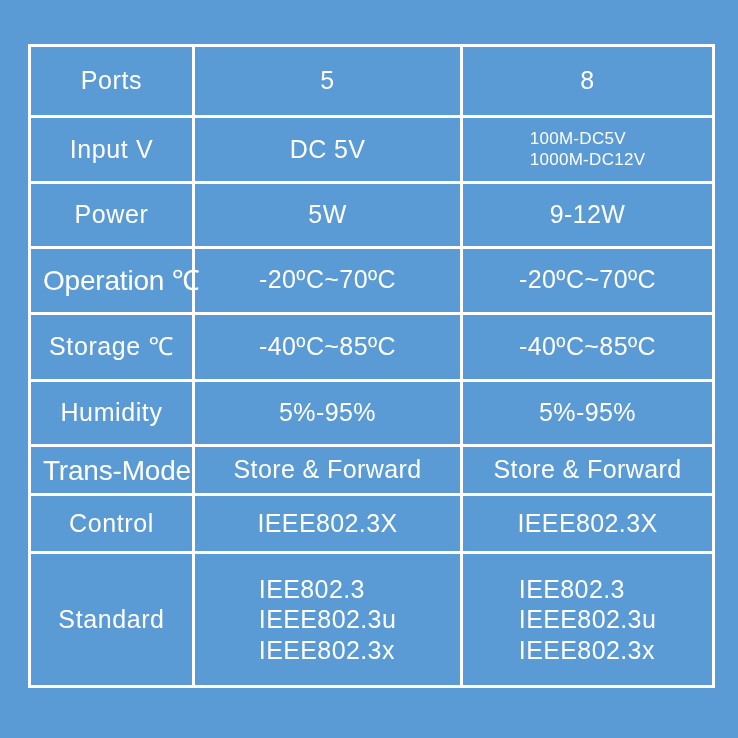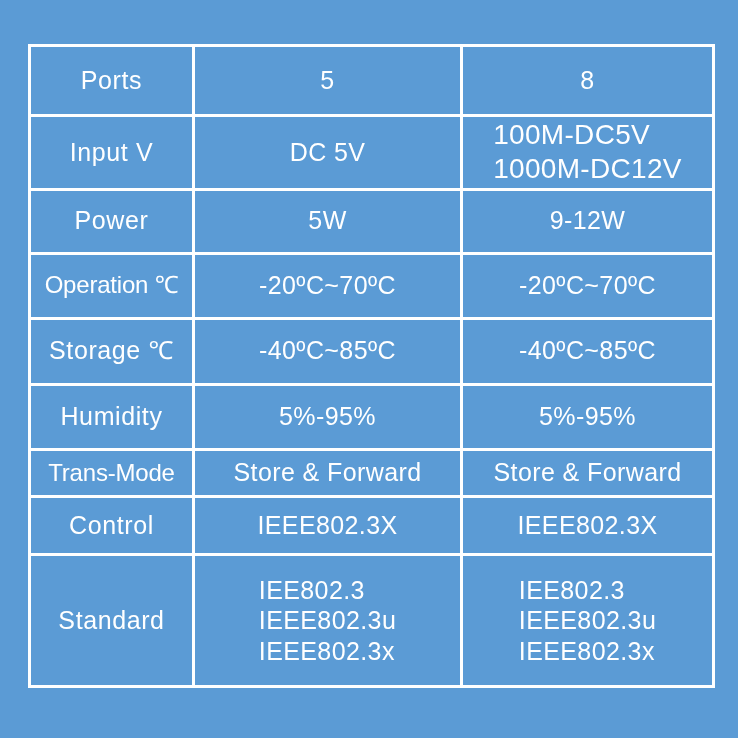--- a/index.html
+++ b/index.html
@@ -58,28 +58,28 @@
   
   .cell-label {
     font-size: 25px;
     letter-spacing: 0.6px;
   }
   .cell-value {
     font-size: 25px;
     letter-spacing: 0.4px;
   }
   .cell-value-sm {
-    font-size: 28px;
+    font-size: 17px;
     letter-spacing: 0.3px;
     margin-top: 16px;
   }
 
   
   .cell-label.tight {
-    font-size: 24px;
+    font-size: 28px;
     letter-spacing: -0.2px;
     padding: 0 1px;
   }
 
   
   .stack {
     display: block;
     line-height: 1.22;
   }
 

